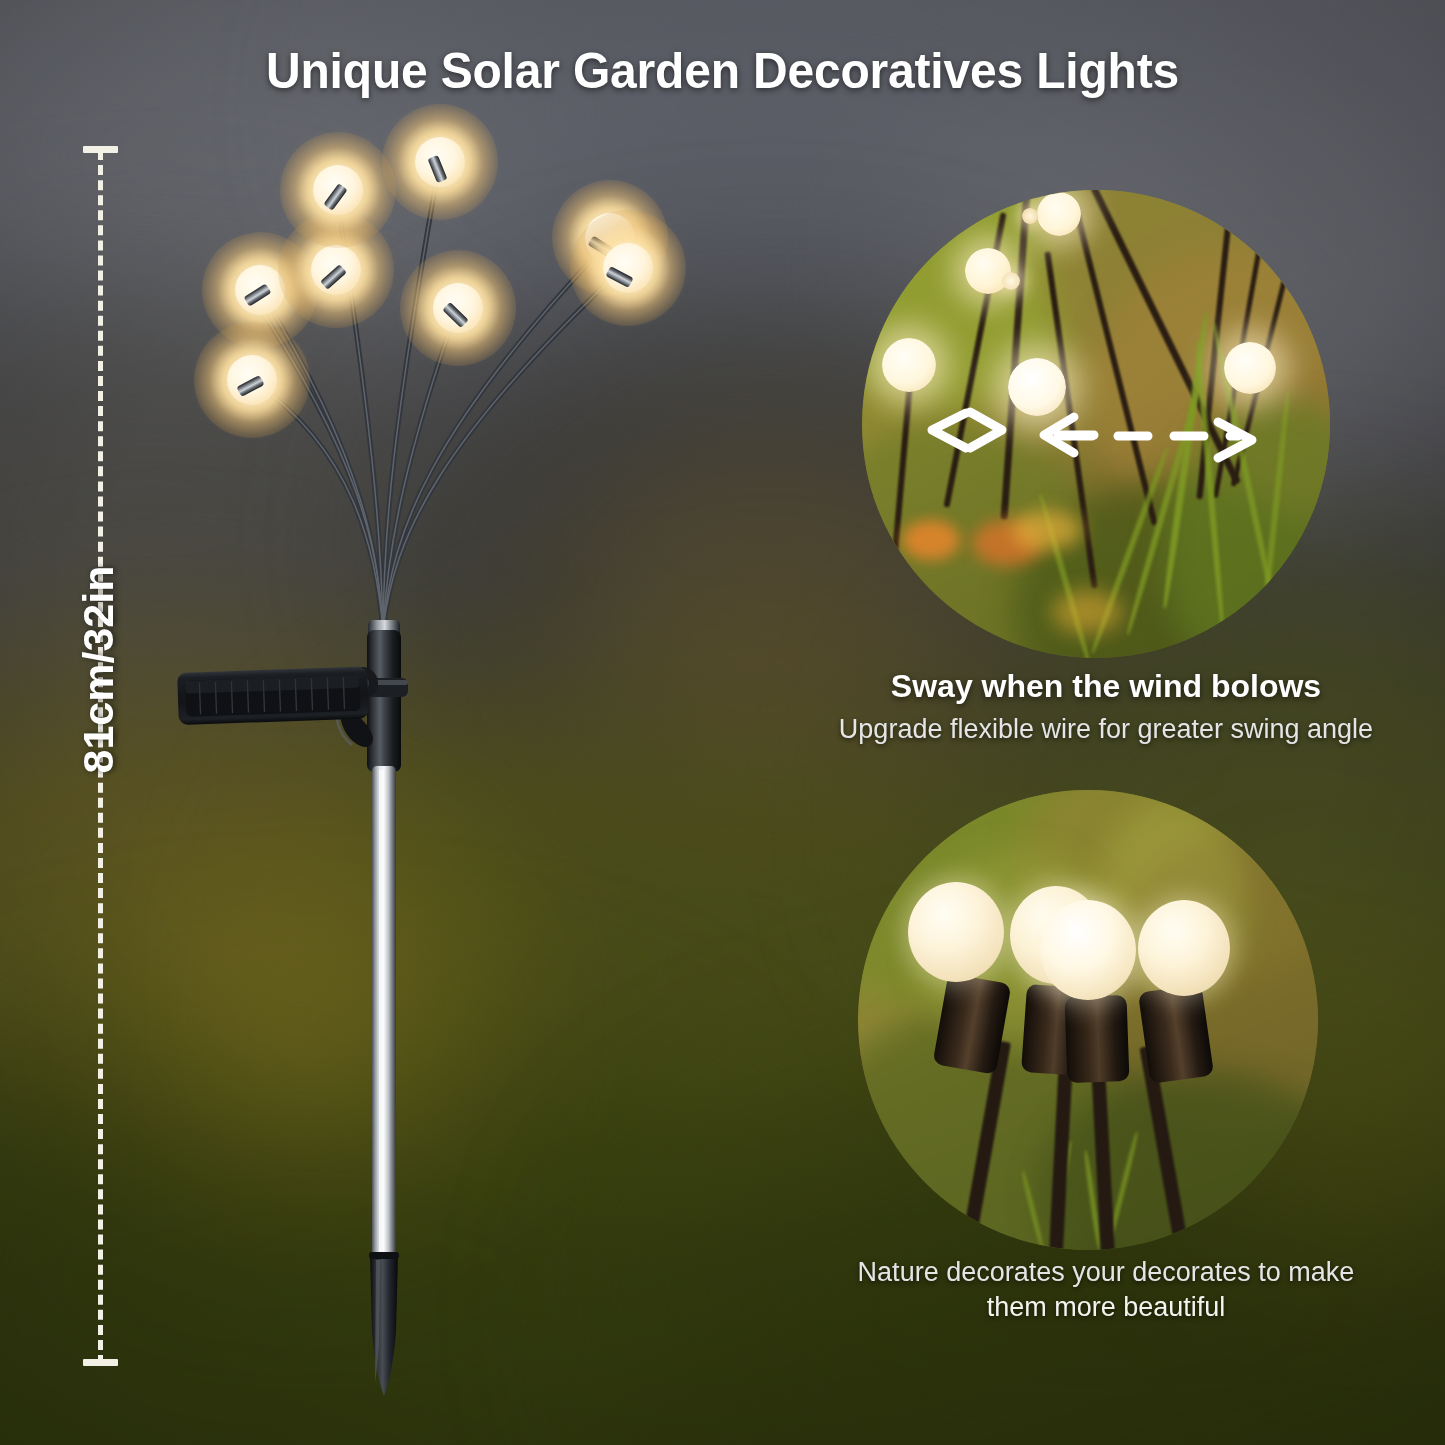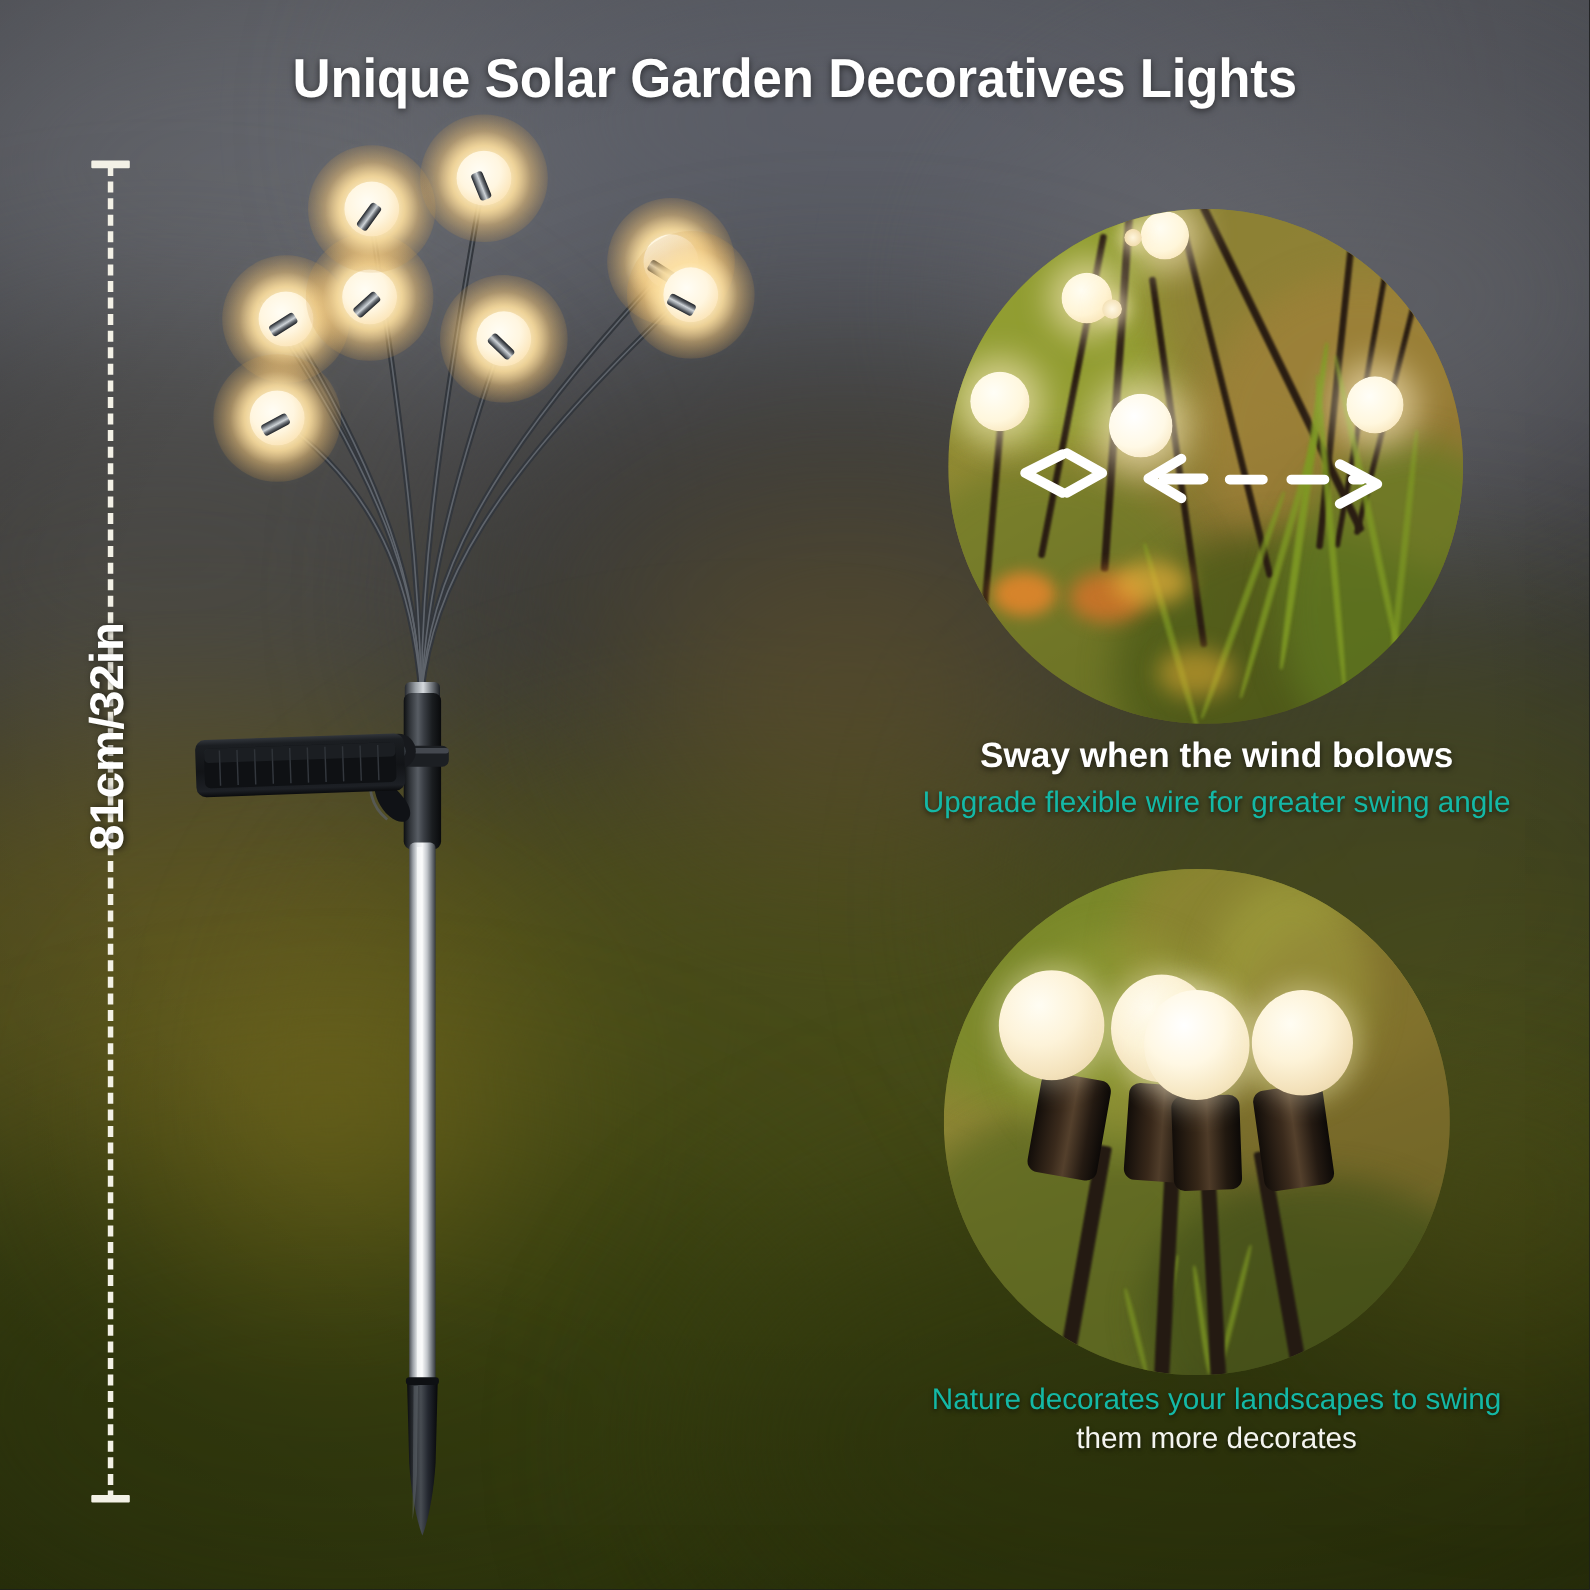--- a/index.html
+++ b/index.html
@@ -130,21 +130,21 @@
   .arrowsvg{position:absolute;left:0;top:0;}
 
   
   .cap{position:absolute;left:776px;width:660px;text-align:center;}
   .cap .h{
     color:#fff;font-size:32px;font-weight:bold;
     text-shadow:0 2px 6px rgba(0,0,0,.6);
     line-height:1.15;
   }
   .cap .s{
-    color:#14b8a6;font-size:27px;font-weight:normal;
+    color:#e5e5e5;font-size:27px;font-weight:normal;
     text-shadow:0 2px 5px rgba(0,0,0,.6);
     line-height:1.3;margin-top:7px;
   }
   .cap .s2{
     color:#f4f4ef;font-size:27px;font-weight:normal;
     text-shadow:0 2px 5px rgba(0,0,0,.6);
     line-height:1.3;
   }
 </style>
 </head>
@@ -419,17 +419,17 @@
       <div style="position:absolute;left:286px;top:198px;width:64px;height:92px;border-radius:10px;background:linear-gradient(90deg,#120d09 0%,#3a2a1c 35%,#54402c 52%,#241a12 78%,#0c0907 100%);transform:rotate(-8deg);"></div>
 
       <div class="pbulb" style="left:50px;top:92px;width:96px;height:100px;background:radial-gradient(circle at 38% 32%,#fffdf3 0%,#fdf3d9 40%,#f4e3bd 70%,#e3cd9f 100%);box-shadow:0 0 22px 6px rgba(255,245,214,.35);"></div>
       <div class="pbulb" style="left:152px;top:96px;width:92px;height:98px;background:radial-gradient(circle at 38% 32%,#fffdf3 0%,#fcf2d6 40%,#f2e0b8 70%,#decc9c 100%);box-shadow:0 0 22px 6px rgba(255,245,214,.33);"></div>
       <div class="pbulb" style="left:182px;top:110px;width:96px;height:100px;background:radial-gradient(circle at 38% 32%,#ffffff 0%,#fff8e4 40%,#f6e7c2 70%,#e3d0a2 100%);box-shadow:0 0 24px 7px rgba(255,247,220,.4);"></div>
       <div class="pbulb" style="left:280px;top:110px;width:92px;height:96px;background:radial-gradient(circle at 38% 32%,#fffdf3 0%,#fdf3d8 40%,#f3e1ba 70%,#dfcc9c 100%);box-shadow:0 0 22px 6px rgba(255,245,214,.33);"></div>
     </div>
   </div>
 
   <div class="cap" style="top:1248px;">
-    <div class="s">Nature decorates your landscapes to swing</div>
-    <div class="s2">them more decorates</div>
+    <div class="s">Nature decorates your decorates to make</div>
+    <div class="s2">them more beautiful</div>
   </div>
 
 </div>
 
 </body></html>

